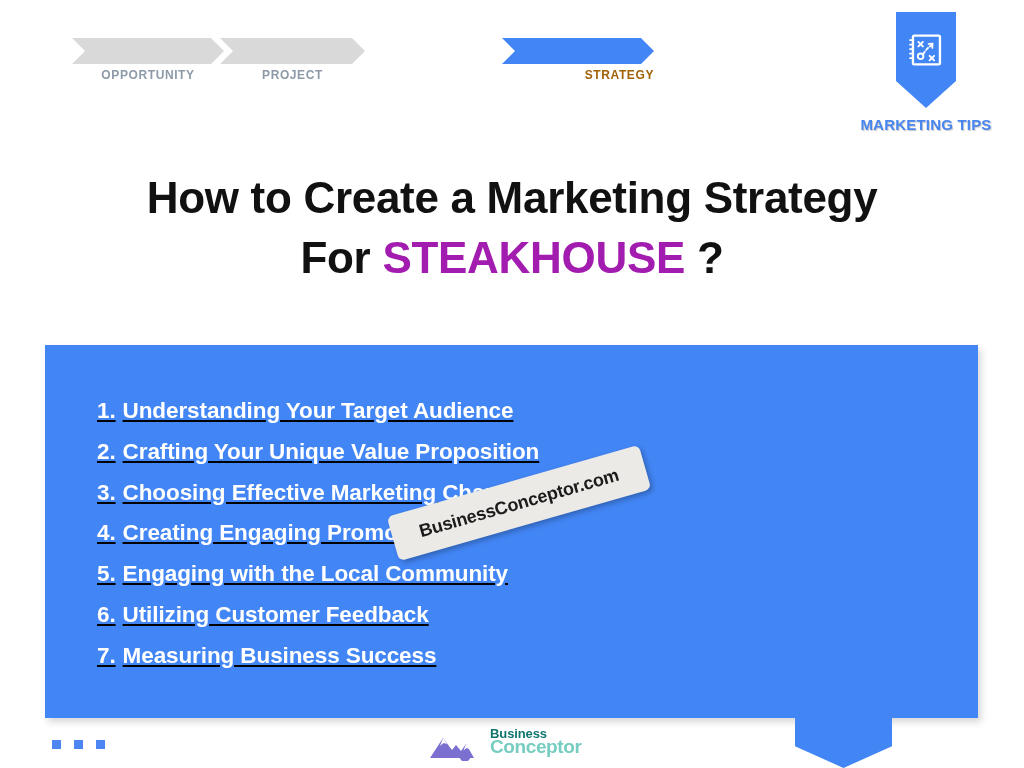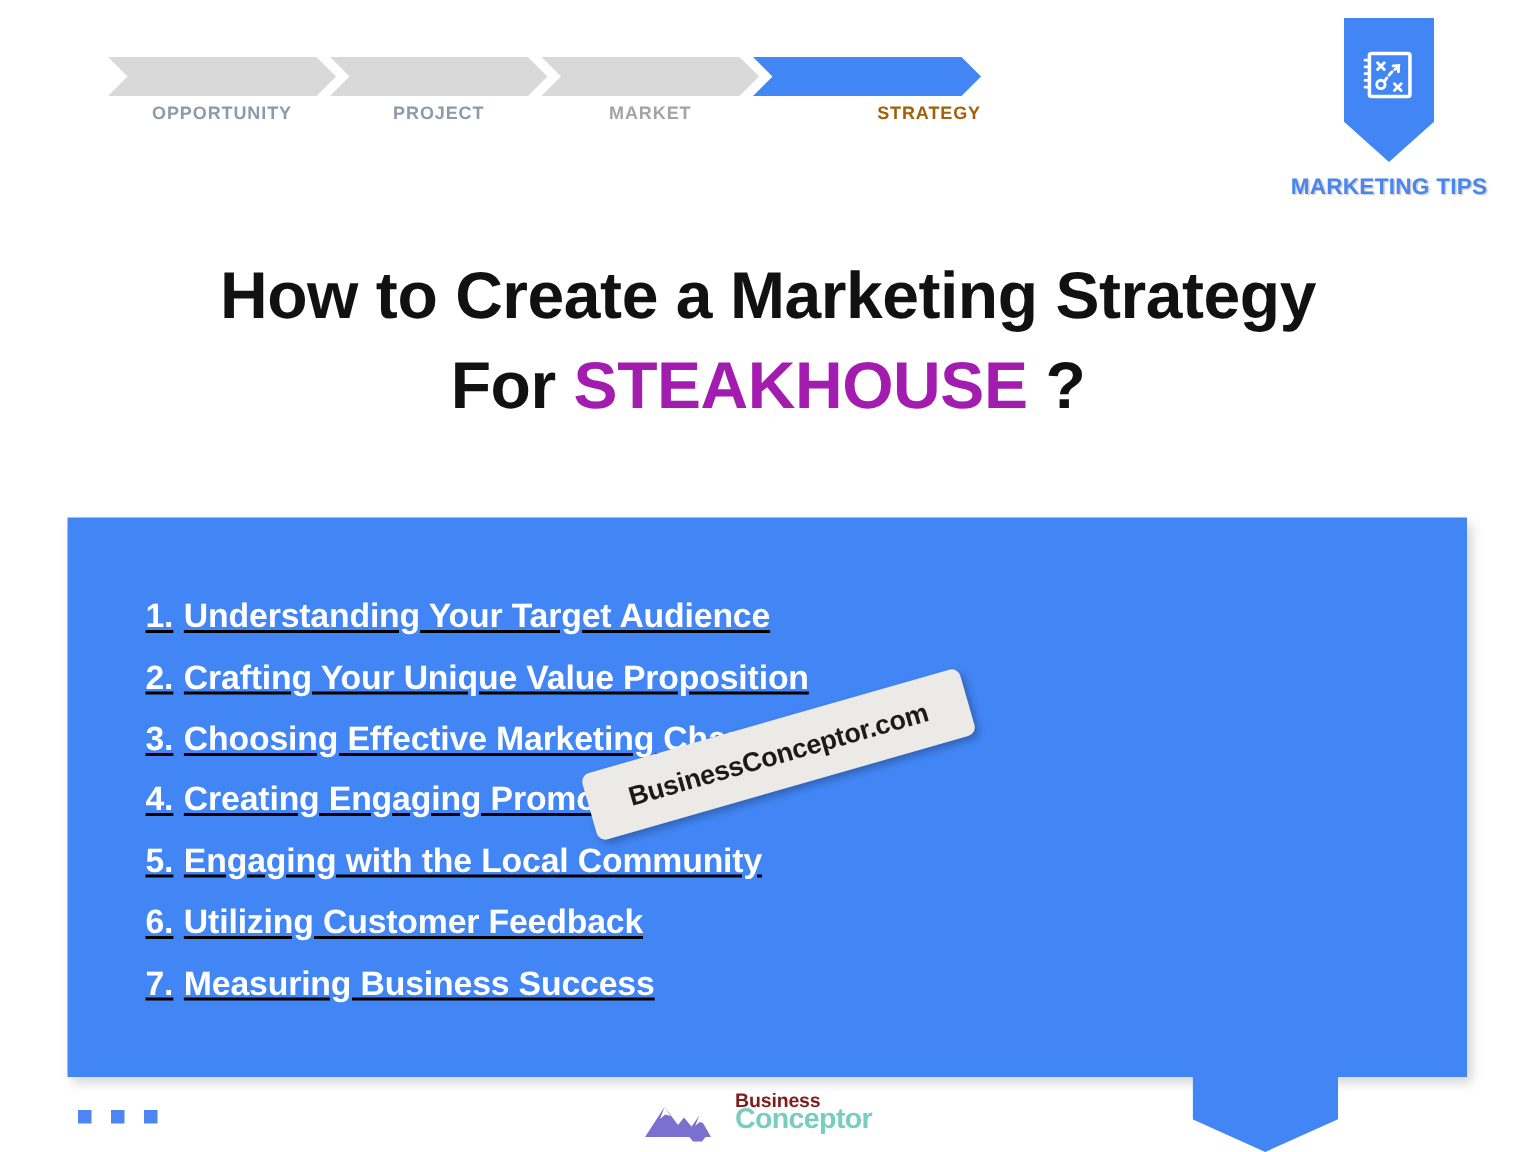--- a/index.html
+++ b/index.html
@@ -160,21 +160,21 @@
     left: 428px; top: 726px;
     width: 168px; height: 38px;
   }
   #footer-logo-text {
     position: absolute;
     left: 62px; top: 1px;
     line-height: 1;
   }
   #footer-logo-business {
     font-size: 13px; font-weight: bold;
-    color: #7f1d1d; letter-spacing: -0.1px;
+    color: #0f766e; letter-spacing: -0.1px;
     display: block;
   }
   #footer-logo-conceptor {
     font-size: 19px; font-weight: bold;
     color: #76cdc0; letter-spacing: -0.4px;
     display: block; margin-top: -3px;
   }
 </style>
 </head>
 <body>
@@ -184,24 +184,20 @@
   <div class="chev-wrap" style="left:0px; width:152px;">
     <div class="chev"></div>
     <div class="chev-label">OPPORTUNITY</div>
   </div>
 
   <div class="chev-wrap" style="left:148px; width:145px;">
     <div class="chev"></div>
     <div class="chev-label">PROJECT</div>
   </div>
 
-  <div class="chev-wrap" style="left:289px; width:145px;">
-    <div class="chev"></div>
-    <div class="chev-label mid">MARKET</div>
-  </div>
 
   <div class="chev-wrap" style="left:430px; width:152px;">
     <div class="chev active"></div>
     <div class="chev-label active">STRATEGY</div>
   </div>
 
 
 </div>
 
 <div id="tips-badge">

